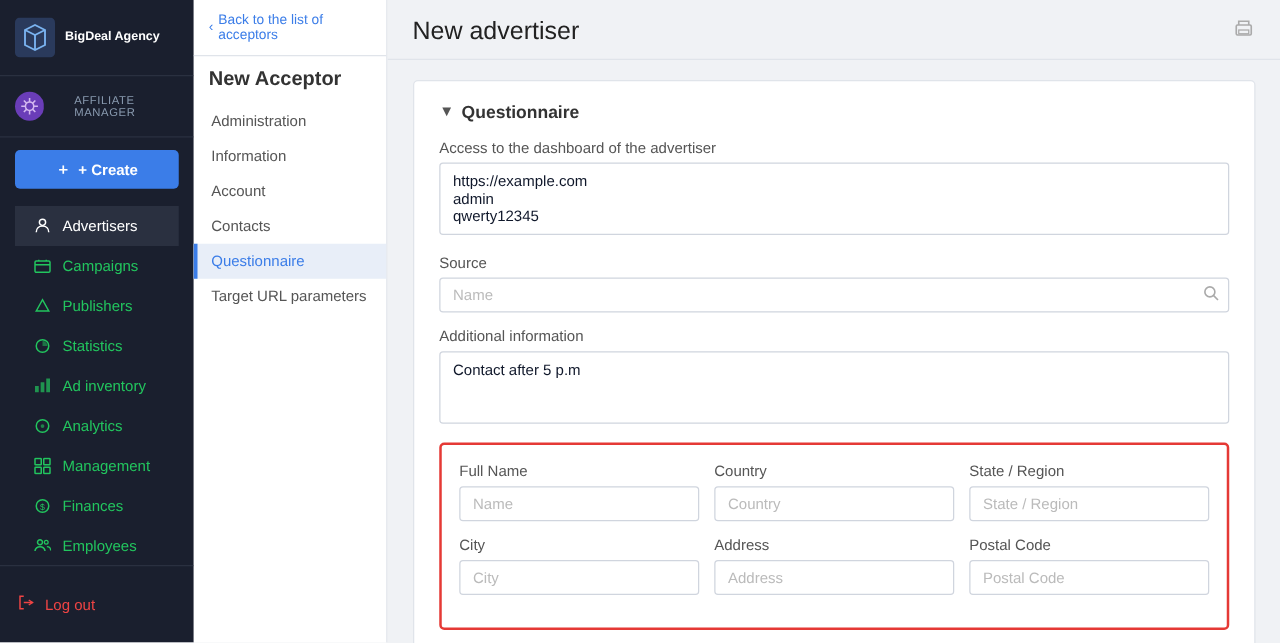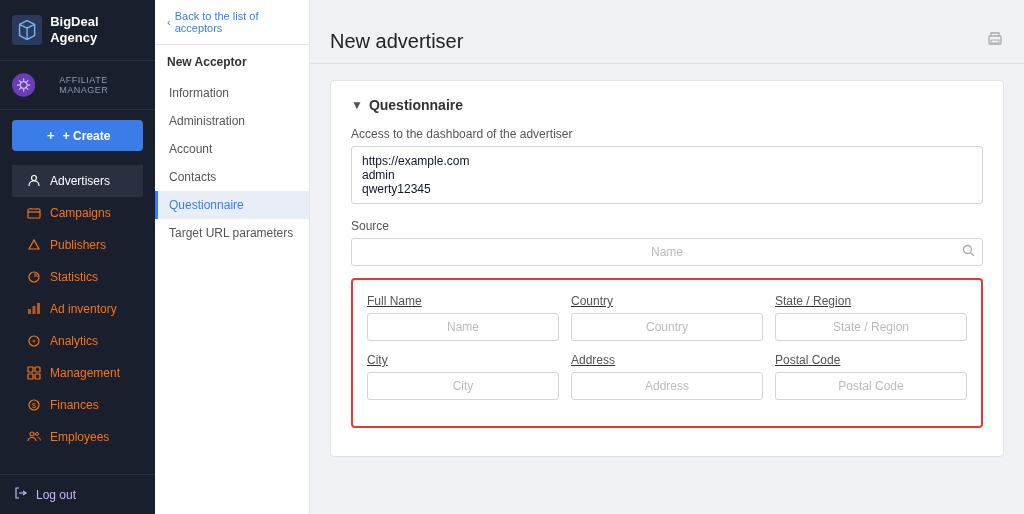--- a/index.html
+++ b/index.html
@@ -2,62 +2,62 @@
 <html><head>
   <meta charset="utf-8">
   <style>
     * { box-sizing: border-box; margin: 0; padding: 0; }
     body { font-family: 'Segoe UI', Arial, sans-serif; font-size: 13px; color: #333; background: #f0f2f5; display: flex; height: 514px; overflow: hidden; }
 
     
     .sidebar { width: 155px; background: #1a1f2e; display: flex; flex-direction: column; height: 100%; flex-shrink: 0; }
     .sidebar-logo { display: flex; align-items: center; padding: 14px 12px; border-bottom: 1px solid #2a3040; }
     .logo-icon { width: 32px; height: 32px; margin-right: 8px; }
-    .logo-text { color: #fff; font-size: 13px; font-weight: 600; line-height: 1.2; }
+    .logo-text { color: #fff; font-size: 10px; font-weight: 600; line-height: 1.2; }
     .affiliate-section { padding: 10px 12px; display: flex; align-items: center; gap: 24px; border-bottom: 1px solid #2a3040; }
     .affiliate-icon { width: 28px; height: 28px; }
     .affiliate-label { color: #8a9bb0; font-size: 9px; letter-spacing: 0.5px; }
     .create-btn { margin: 10px 12px; background: #3b7de8; color: #fff; border: none; border-radius: 4px; padding: 7px 0; cursor: pointer; font-size: 12px; font-weight: 600; display: flex; align-items: center; justify-content: center; gap: 6px; }
     .nav-items { flex: 1; overflow-y: auto; padding: 4px 12px; }
-    .nav-item { display: flex; align-items: center; gap: 8px; padding: 8px 14px; color: #f97316; cursor: pointer; font-size: 12px; }
+    .nav-item { display: flex; align-items: center; gap: 8px; padding: 8px 14px; color: #22c55e; cursor: pointer; font-size: 12px; }
     .nav-item.active { color: #fff; background: #2a3040; }
     .nav-item .nav-icon { width: 16px; height: 16px; display: flex; align-items: center; justify-content: center; flex-shrink: 0; }
-    .nav-logout { padding: 11px 14px; border-top: 1px solid #2a3040; display: flex; align-items: center; gap: 8px; color: #c4b5fd; cursor: pointer; font-size: 12px; }
+    .nav-logout { padding: 22px 14px; border-top: 1px solid #2a3040; display: flex; align-items: center; gap: 8px; color: #ef4444; cursor: pointer; font-size: 12px; }
 
     
     .sub-sidebar { width: 155px; background: #fff; border-right: 1px solid #e0e4ea; display: flex; flex-direction: column; height: 100%; flex-shrink: 0; }
     .sub-sidebar-back { display: flex; align-items: center; gap: 4px; padding: 10px 12px; color: #3b7de8; font-size: 11px; cursor: pointer; border-bottom: 1px solid #e0e4ea; }
-    .sub-sidebar-title { padding: 10px 12px; font-size: 12px; font-weight: 600; color: #333; }
+    .sub-sidebar-title { padding: 10px 12px; font-size: 16px; font-weight: 600; color: #333; }
     .sub-nav-item { padding: 7px 14px; font-size: 12px; color: #555; cursor: pointer; }
     .sub-nav-item.active { background: #e8eef8; color: #3b7de8; font-weight: 500; border-left: 3px solid #3b7de8; padding-left: 11px; }
 
     
     .main { flex: 1; display: flex; flex-direction: column; height: 100%; overflow: hidden; }
-    .main-header { padding: 30px 20px 10px; background: #f0f2f5; border-bottom: 1px solid #e0e4ea; display: flex; align-items: center; justify-content: space-between; }
+    .main-header { padding: 14px 20px 10px; background: #f0f2f5; border-bottom: 1px solid #e0e4ea; display: flex; align-items: center; justify-content: space-between; }
     .main-title { font-size: 20px; font-weight: 400; color: #222; }
     .print-icon { color: #aaa; cursor: pointer; font-size: 18px; }
     .main-body { flex: 1; overflow-y: auto; padding: 16px 20px; background: #f0f2f5; }
 
     
     .card { background: #fff; border: 1px solid #e0e4ea; border-radius: 4px; padding: 16px 20px; margin-bottom: 14px; }
     .card-title { display: flex; align-items: center; gap: 6px; font-size: 14px; font-weight: 600; color: #333; margin-bottom: 14px; }
     .chevron-down { color: #555; font-size: 12px; }
 
     .field-label { font-size: 12px; color: #555; margin-bottom: 5px; font-weight: 500; }
     .field-group { margin-bottom: 12px; }
     textarea.form-control { width: 100%; border: 1px solid #d0d5de; border-radius: 3px; padding: 7px 10px; font-size: 12px; resize: none; color: #0f172a; outline: none; font-family: inherit; }
     .input-with-icon { position: relative; }
     .input-with-icon input { padding-right: 28px; }
     .input-icon { position: absolute; right: 8px; top: 50%; transform: translateY(-50%); color: #aaa; font-size: 13px; }
-    input.form-control { width: 100%; border: 1px solid #d0d5de; border-radius: 3px; padding: 6px 10px; font-size: 12px; color: #333; outline: none; font-family: inherit; text-align: center; }
+    input.form-control { width: 100%; border: 1px solid #d0d5de; border-radius: 3px; padding: 6px 10px; font-size: 12px; color: #333; outline: none; font-family: inherit; }
     input.form-control::placeholder { color: #bbb; }
 
     
     .highlighted-section { border: 2px solid #e53935; border-radius: 4px; padding: 14px; margin-bottom: 12px; background: #fff; }
-    .three-col { display: grid; grid-template-columns: 1fr 1fr 1fr; gap: 12px; text-decoration: underline; }
+    .three-col { display: grid; grid-template-columns: 1fr 1fr 1fr; gap: 12px; }
 
     
     svg { display: inline-block; }
   </style>
 </head>
 <body>
 
 <div class="sidebar">
   <div class="sidebar-logo">
     <svg class="logo-icon" viewBox="0 0 32 32">
@@ -188,22 +188,22 @@
   </div>
 </div>
 
 <div class="sub-sidebar">
   <div class="sub-sidebar-back">
     <span>‹</span>
     <span>Back to the list of acceptors</span>
   </div>
   <div class="sub-sidebar-title">New Acceptor</div>
   <div>
+    <div class="sub-nav-item">Administration</div>
     <div class="sub-nav-item">Information</div>
-    <div class="sub-nav-item">Administration</div>
     <div class="sub-nav-item">Account</div>
     <div class="sub-nav-item">Contacts</div>
     <div class="sub-nav-item active">Questionnaire</div>
     <div class="sub-nav-item">Target URL parameters</div>
   </div>
 </div>
 
 <div class="main">
   <div class="main-header">
     <h1 class="main-title">New advertiser</h1>
@@ -235,20 +235,24 @@
           <input type="text" class="form-control" placeholder="Name" style="">
           <span class="input-icon">
             <svg width="13" height="13" viewBox="0 0 13 13">
                 <circle cx="5.5" cy="5.5" r="4" fill="none" stroke="#aaa" stroke-width="1.3"></circle>
                 <line x1="8.5" y1="8.5" x2="12" y2="12" stroke="#aaa" stroke-width="1.3"></line>
               </svg>
           </span>
         </div>
       </div>
 
+      <div class="field-group">
+        <div class="field-label">Additional information</div>
+        <textarea class="form-control" rows="3" style="">Contact after 5 p.m</textarea>
+      </div>
 
       <div class="highlighted-section">
         <div class="three-col">
           <div class="field-group">
             <div class="field-label">Full Name</div>
             <input type="text" class="form-control" placeholder="Name" style="">
           </div>
           <div class="field-group">
             <div class="field-label">Country</div>
             <input type="text" class="form-control" placeholder="Country" style="">

